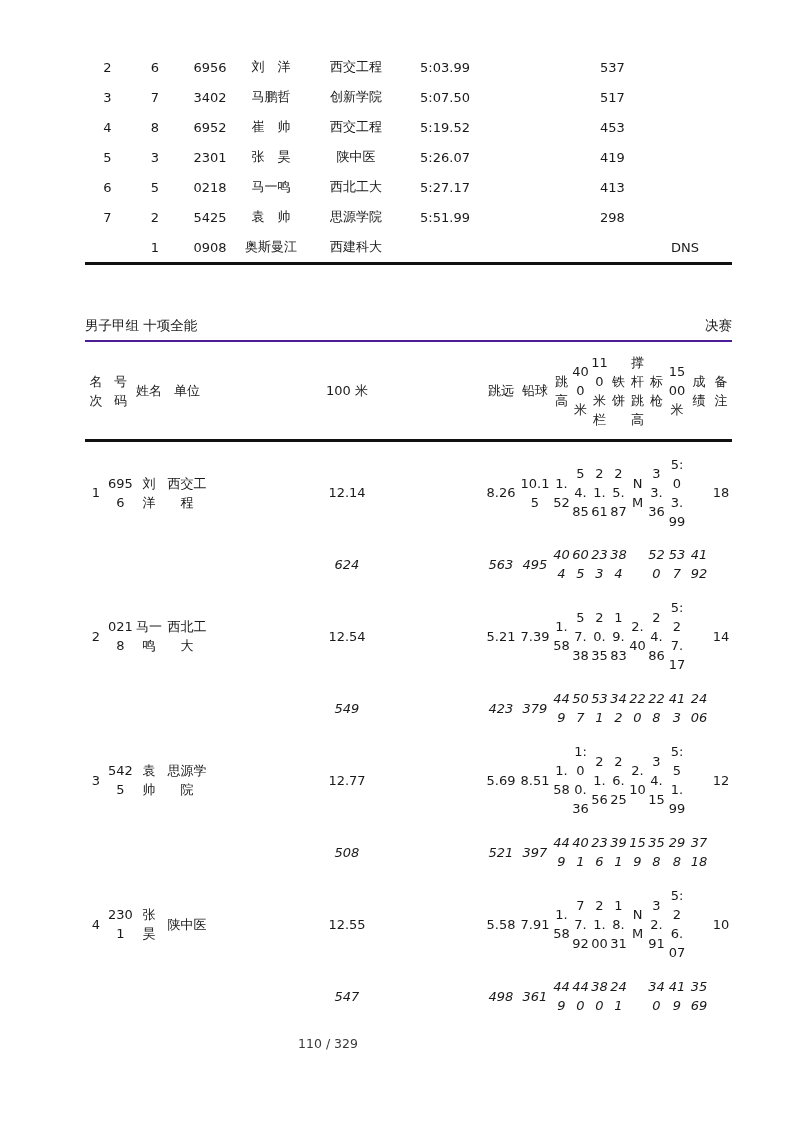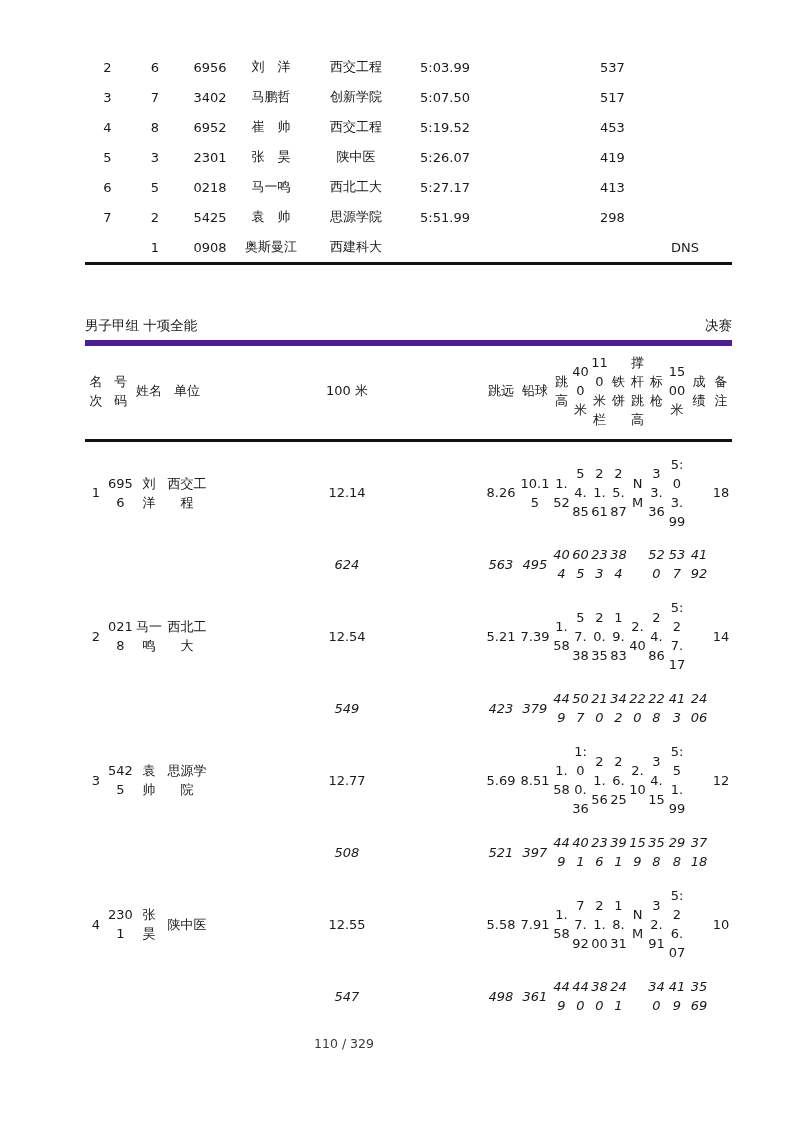--- a/index.html
+++ b/index.html
@@ -13,35 +13,35 @@
   td,th{padding:0 1px;text-align:center;vertical-align:middle;font-weight:normal;overflow:hidden;}
 
   
   .top-table{position:absolute;left:85px;top:52px;width:635px;}
   .top-table tr{height:30px;}
   .top-rule{position:absolute;left:85px;top:262px;width:647px;height:3px;background:#111;}
 
   
   .section-bar{
     position:absolute;left:85px;top:312px;width:647px;height:28px;
-    border-bottom:6px solid #4c1d95;
+    border-bottom:2px solid #4c1d95;
     display:flex;justify-content:space-between;align-items:center;
     font-size:13.5px;
   }
 
   
   .main-table{position:absolute;left:85px;top:343px;width:647px;}
   .main-table td,.main-table th{word-break:break-all;line-height:19px;}
   .main-table thead tr{height:97px;}
   .main-table thead{border-bottom:3px solid #111;}
   .main-table tr.marks-row{height:104px;}
   .main-table tr.points-row{height:40px;font-style:italic;}
 
   .footer{position:absolute;left:0;top:1036px;width:656px;text-align:center;
-          font-size:12.5px;color:#3a3a3a;margin-left:16px;}
+          font-size:12.5px;color:#3a3a3a;}
 </style>
 </head>
 <body>
 
 <div class="page">
 
   <table class="top-table">
     <colgroup>
       <col style="width:45px">
         <col style="width:50px">
@@ -237,21 +237,21 @@
       <tr class="points-row">
         <td></td>
         <td></td>
         <td></td>
         <td></td>
         <td>549</td>
         <td>423</td>
         <td>379</td>
         <td>449</td>
         <td>507</td>
-        <td>210</td>
+        <td>531</td>
         <td>342</td>
         <td>220</td>
         <td>228</td>
         <td>413</td>
         <td>2406</td>
         <td></td>
       </tr>
       <tr class="marks-row">
         <td>3</td>
         <td>5425</td>

